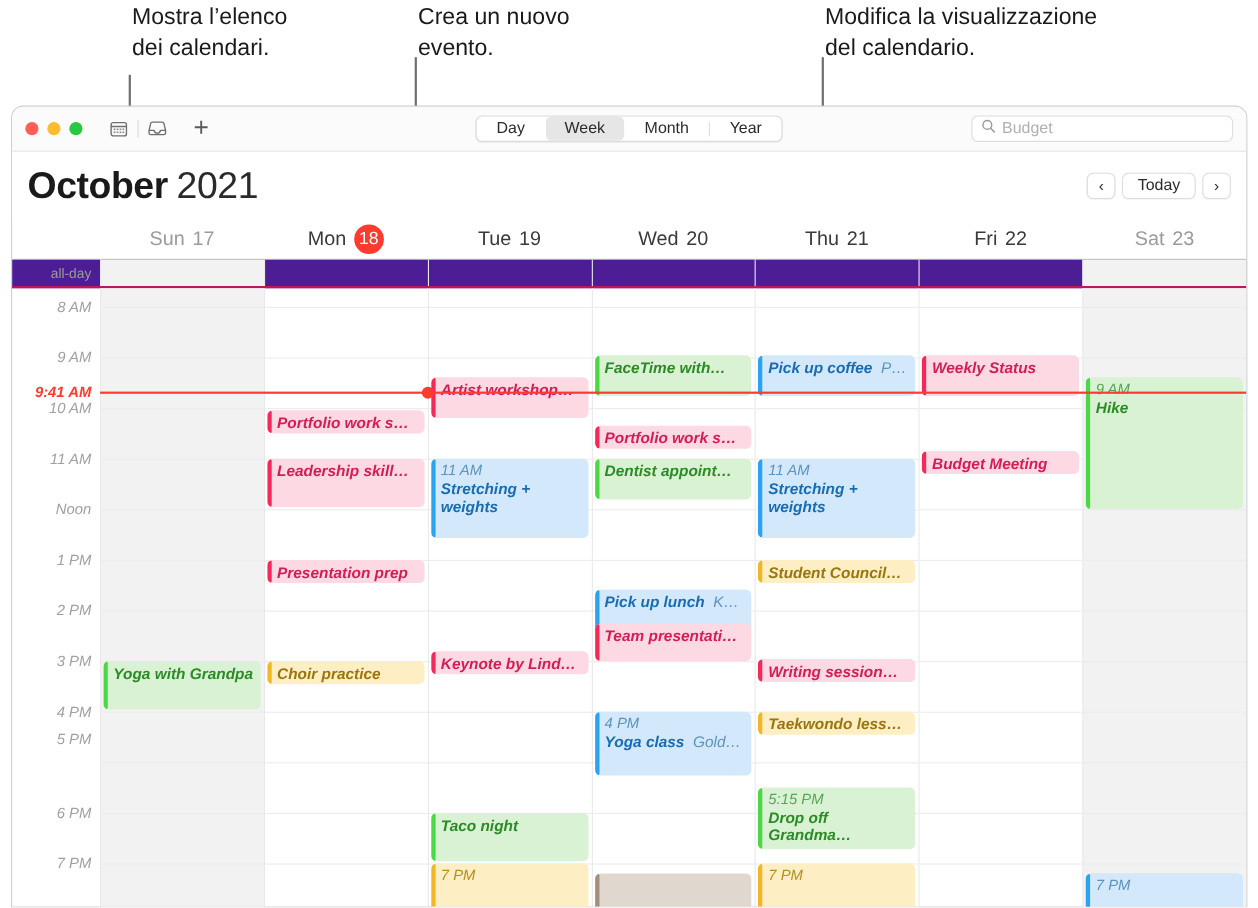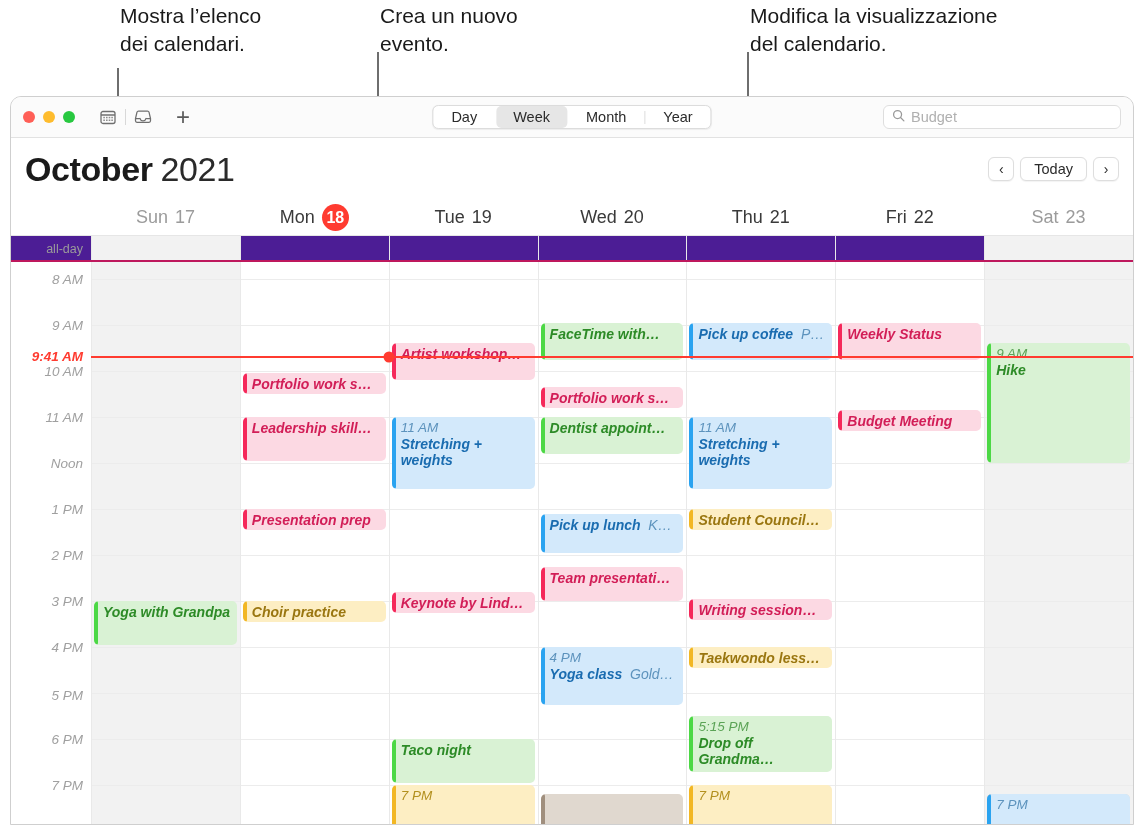--- a/index.html
+++ b/index.html
@@ -118,21 +118,21 @@
   .dh-cell {
     flex: 1 1 0; text-align: center;
     font-size: 18px; color: #3a3a3a;
     display: flex; align-items: center; justify-content: center; gap: 7px;
   }
   .dh-cell.weekend { color: #9b9b9b; }
   .daynum-badge {
     background: #ff3b30; color: #fff;
     width: 27px; height: 27px; border-radius: 50%;
     display: inline-flex; align-items: center; justify-content: center;
-    font-size: 16px; font-weight: 700;
+    font-size: 16px; font-weight: 400;
   }
 
   
   .allday {
     display: flex; height: 26px;
     border-bottom: 2px solid #be185d;
     background: #4c1d95;
   }
   .ad-gutter {
     width: 80px; flex: none; text-align: right; padding-right: 8px;
@@ -345,21 +345,21 @@
       <div class="time-col" id="timeCol">
           <div class="time-lbl" style="top: 17px;">8 AM</div>
           <div class="time-lbl" style="top: 63px;">9 AM</div>
           <div class="time-lbl" style="top: 109px;">10 AM</div>
           <div class="time-lbl" style="top: 155px;">11 AM</div>
           <div class="time-lbl" style="top: 201px;">Noon</div>
           <div class="time-lbl" style="top: 247px;">1 PM</div>
           <div class="time-lbl" style="top: 293px;">2 PM</div>
           <div class="time-lbl" style="top: 339px;">3 PM</div>
           <div class="time-lbl" style="top: 385px;">4 PM</div>
-          <div class="time-lbl" style="top: 433px;">5 PM</div>
+          <div class="time-lbl" style="top: 410px;">5 PM</div>
           <div class="time-lbl" style="top: 477px;">6 PM</div>
           <div class="time-lbl" style="top: 523px;">7 PM</div>
           <div class="nowlbl" style="top: 94.4333px;">9:41 AM</div>
         </div>
       <div class="cols" id="dayCols">
           <div class="daycol weekend">
             <div class="hline" style="top: 17px;"></div>
             <div class="hline" style="top: 63px;"></div>
             <div class="hline" style="top: 109px;"></div>
             <div class="hline" style="top: 155px;"></div>
@@ -422,21 +422,21 @@
             <div class="hline" style="top: 247px;"></div>
             <div class="hline" style="top: 293px;"></div>
             <div class="hline" style="top: 339px;"></div>
             <div class="hline" style="top: 385px;"></div>
             <div class="hline" style="top: 431px;"></div>
             <div class="hline" style="top: 477px;"></div>
             <div class="hline" style="top: 523px;"></div>
             <div class="ev green" style="top: 60.7px; height: 37.1px;"><div class="bar"></div><span>FaceTime with…</span></div>
             <div class="ev pink" style="top: 125.1px; height: 21px;"><div class="bar"></div><span>Portfolio work s…</span></div>
             <div class="ev green" style="top: 155px; height: 37.1px;"><div class="bar"></div><span>Dentist appoint…</span></div>
-            <div class="ev blue" style="top: 252px; height: 39.4px;"><div class="bar"></div><span>Pick up lunch</span><span class="loc">&nbsp; K…</span></div>
+            <div class="ev blue" style="top: 274px; height: 39.4px;"><div class="bar"></div><span>Pick up lunch</span><span class="loc">&nbsp; K…</span></div>
             <div class="ev pink" style="top: 304.5px; height: 34.8px;"><div class="bar"></div><span>Team presentati…</span></div>
             <div class="ev blue wrap" style="top: 385px; height: 57.8px;"><div class="bar"></div><span class="tm">4 PM</span><span>Yoga class</span><span class="loc">&nbsp; Gold…</span></div>
             <div class="ev tan" style="top: 532.2px; height: 44px;">
               <div class="bar"></div>
             </div>
           </div>
           <div class="daycol">
             <div class="hline" style="top: 17px;"></div>
             <div class="hline" style="top: 63px;"></div>
             <div class="hline" style="top: 109px;"></div>

